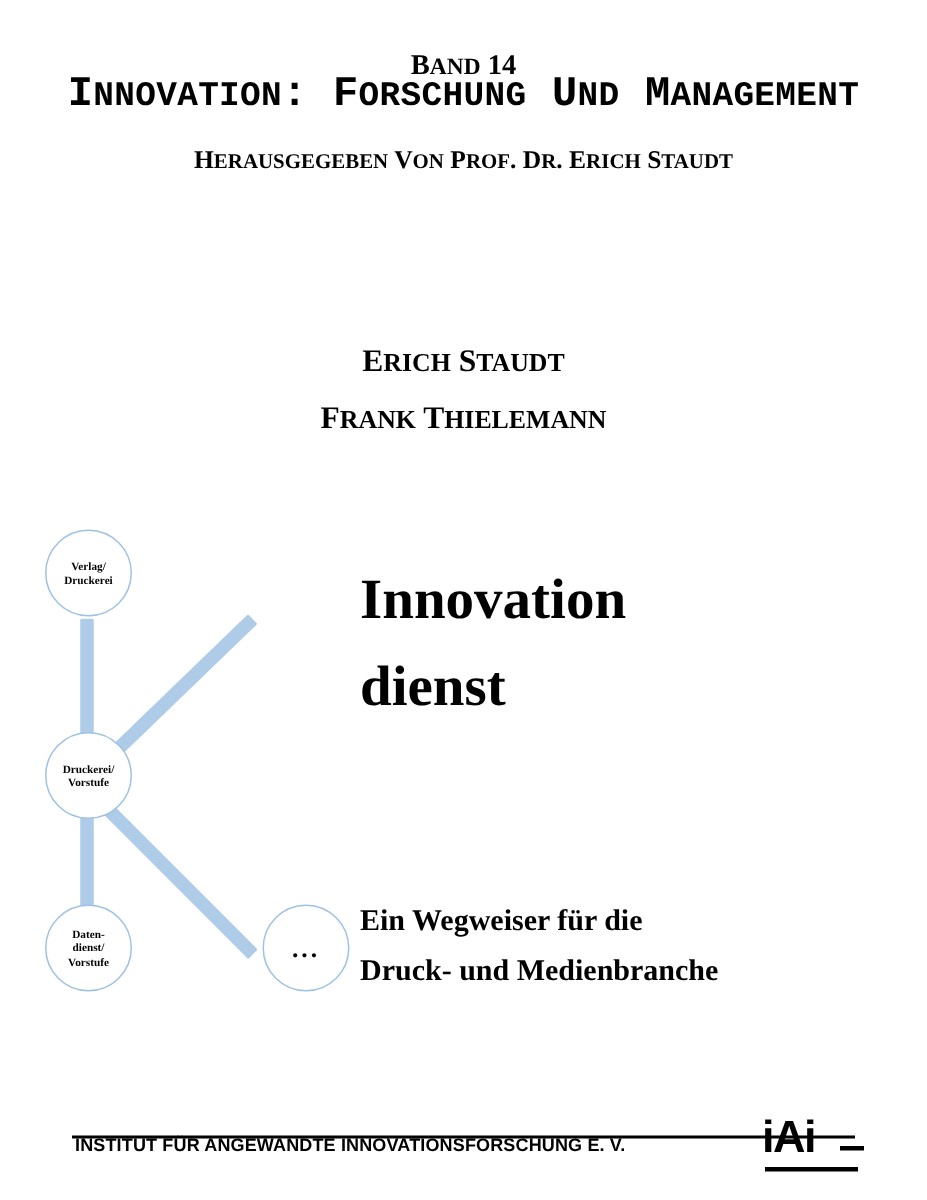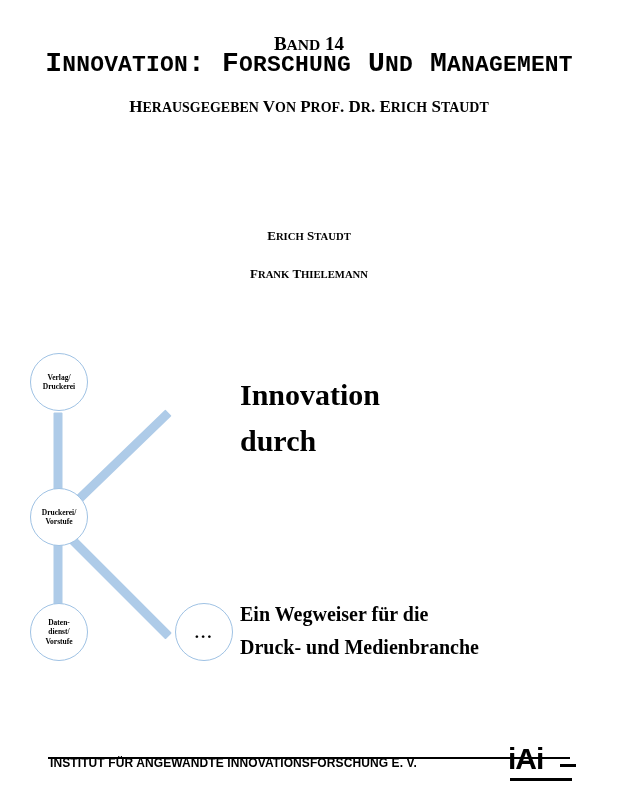--- a/index.html
+++ b/index.html
@@ -53,33 +53,33 @@
     font-size: 17px;
     font-weight: bold;
   }
 
   
   .author {
     position: absolute;
     left: 0;
     width: 618px;
     text-align: center;
-    font-size: 13px;
+    font-size: 21px;
     font-weight: bold;
   }
   .author-1 { top: 228px; }
   .author-2 { top: 266px; }
 
   
   .main-title {
     position: absolute;
     left: 240px;
     top: 372px;
     width: 370px;
-    font-size: 30px;
+    font-size: 38px;
     font-weight: bold;
     line-height: 1.52;
     font-family: "Liberation Serif", serif;
   }
   .main-title .l1 { display: block; }
   .main-title .l2 { display: block; }
   .main-title .l3 { display: block; white-space: nowrap; }
 
   
   .subtitle {
@@ -224,21 +224,21 @@
       </div>
     </div>
 
     <div class="node dots" style="left:155px; top:258px; width:58px; height:58px;">
       <span>...</span>
     </div>
   </div>
 
   <div class="main-title">
     <span class="l1">Innovation</span>
-    <span class="l2">durch</span>
+    <span class="l2">dienst</span>
   </div>
 
   <div class="subtitle">
     <span>Ein Wegweiser für die</span>
     <span>Druck- und Medienbranche</span>
   </div>
 
   <div class="footer-rule"></div>
   <div class="footer-text">INSTITUT FÜR ANGEWANDTE INNOVATIONSFORSCHUNG E. V.</div>
 

